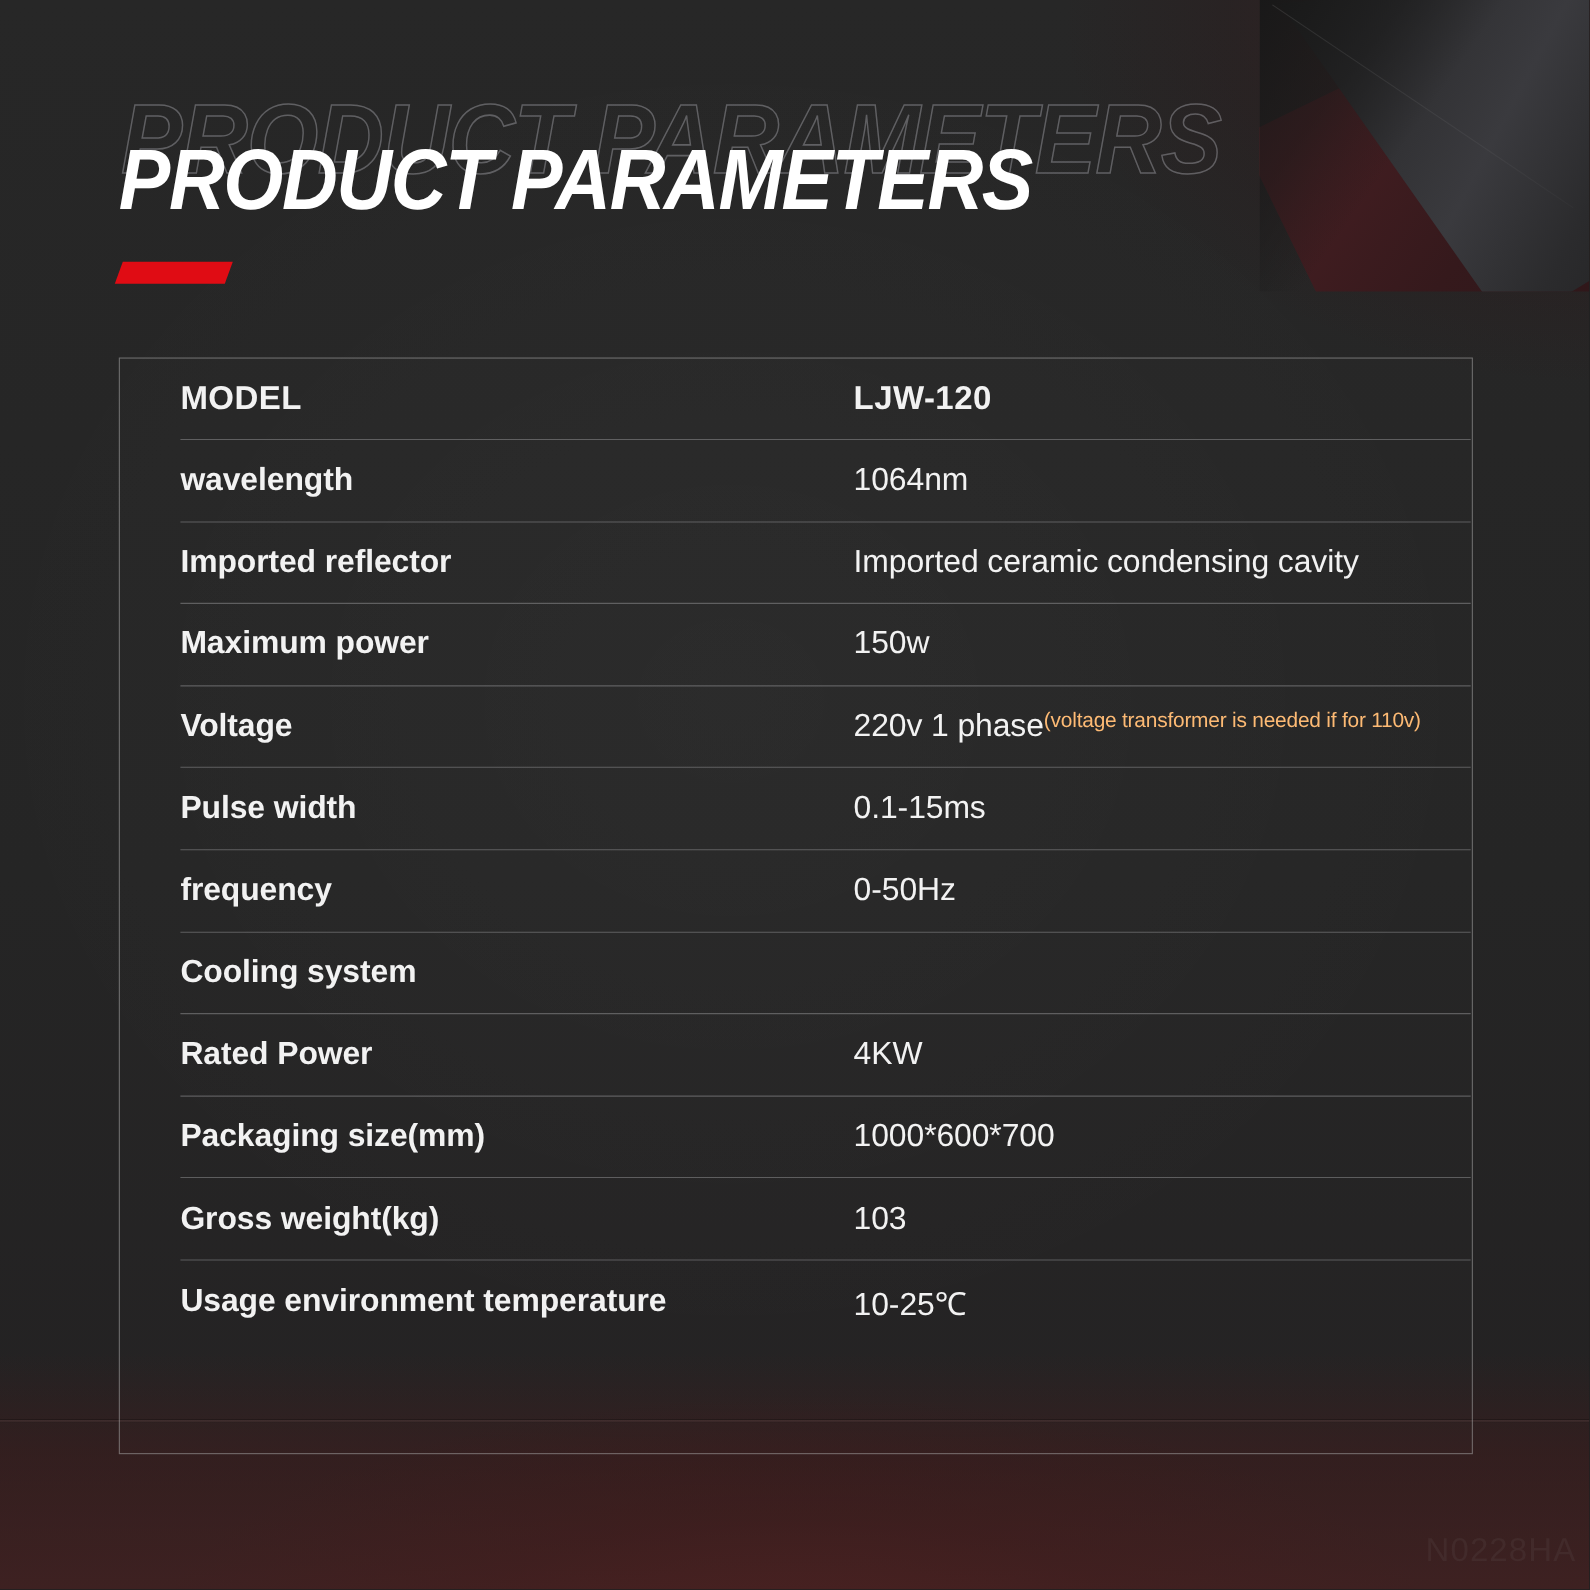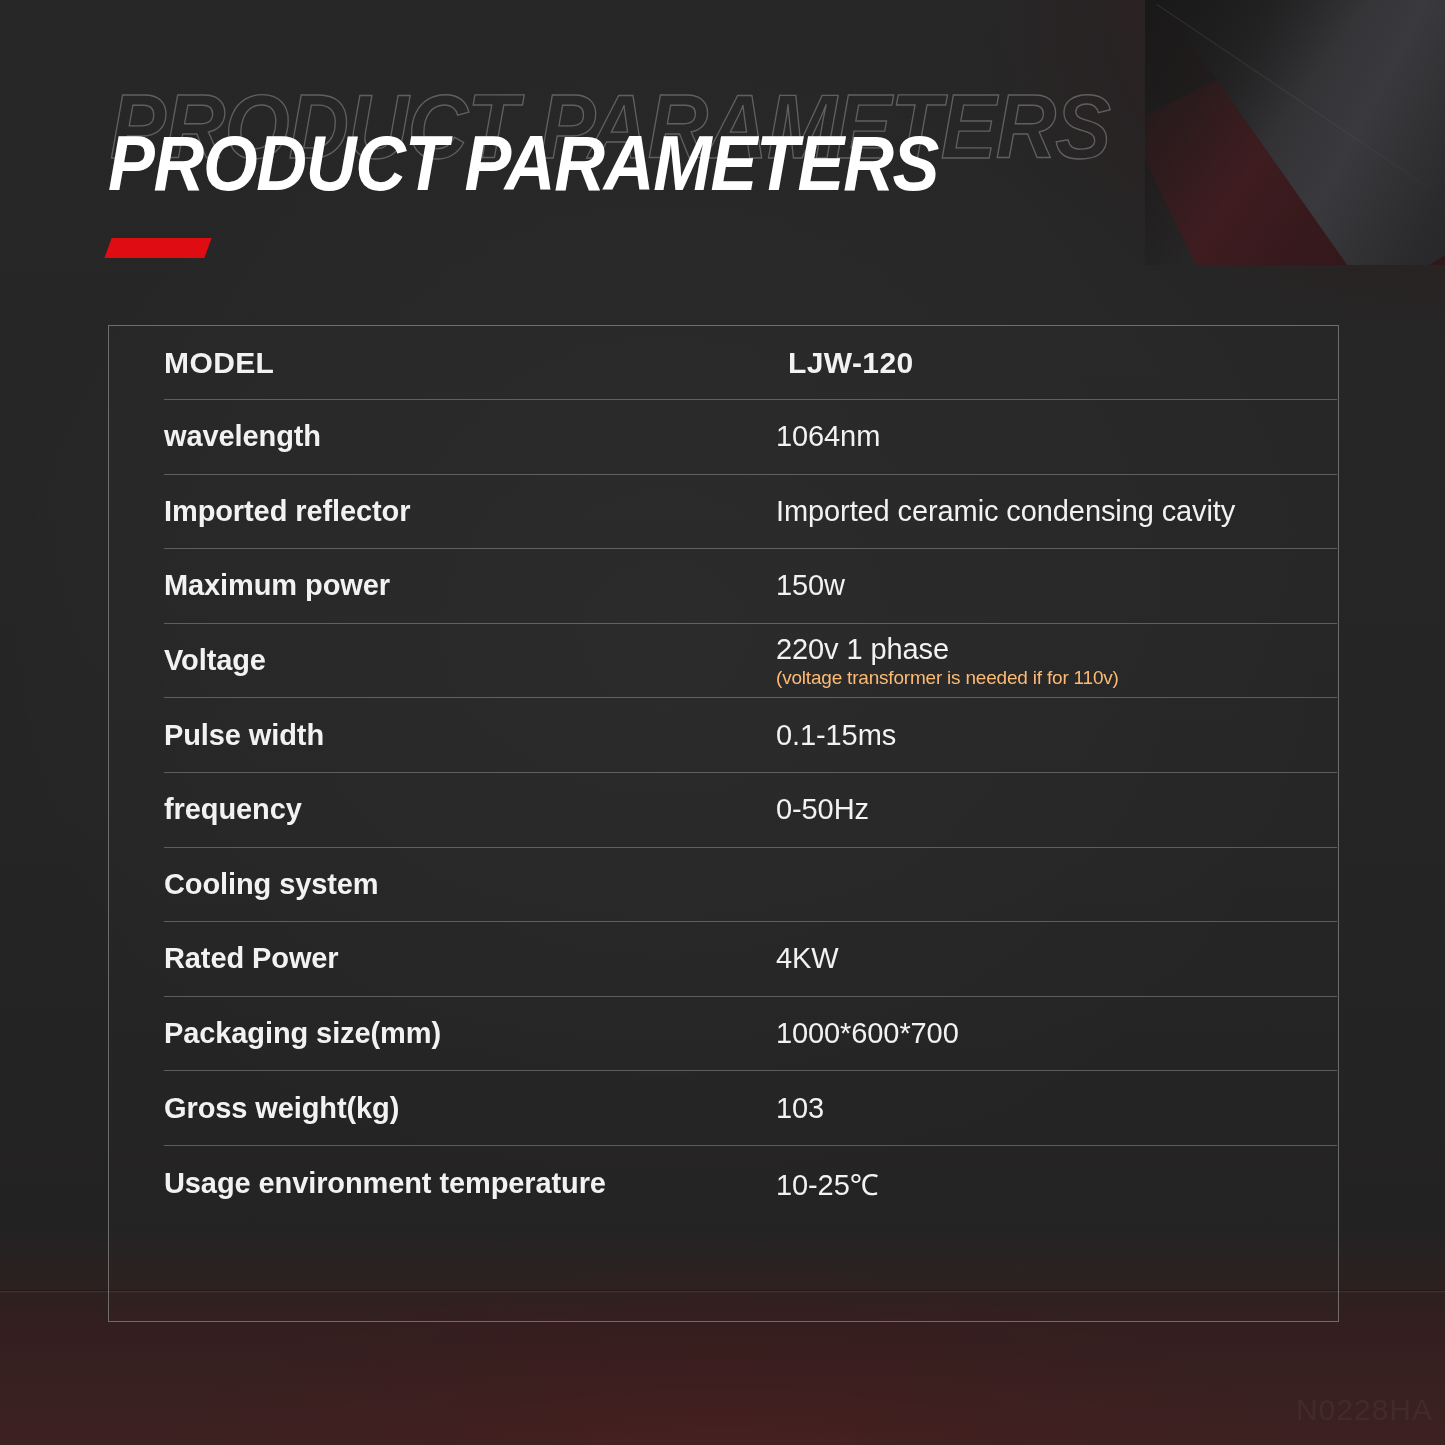--- a/index.html
+++ b/index.html
@@ -154,21 +154,20 @@
   .spec-row {
     display: flex;
     align-items: center;
     height: 74.6px;
     border-bottom: 1px solid rgba(150,150,152,0.50);
     box-sizing: border-box;
   }
   .spec-row:last-child { border-bottom: none; }
   .spec-row.header-row {
     height: 74px;
-    gap: 12px;
   }
   .spec-key {
     width: 612px;
     flex: 0 0 612px;
     font-size: 29px;
     font-weight: 700;
     color: #f2f2f2;
     letter-spacing: -0.1px;
   }
   .spec-val {
@@ -179,22 +178,22 @@
     letter-spacing: -0.1px;
   }
   .header-row .spec-key,
   .header-row .spec-val {
     font-weight: 700;
     font-size: 30px;
     letter-spacing: 0.4px;
   }
   .val-stack {
     display: flex;
-    flex-direction: column;
-    justify-content: space-between;
+    flex-direction: row;
+    justify-content: flex-start;
     line-height: 1.12;
   }
   .val-note {
     font-size: 19px;
     color: #fdba74;
     letter-spacing: -0.2px;
     margin-top: 1px;
   }
 
   

